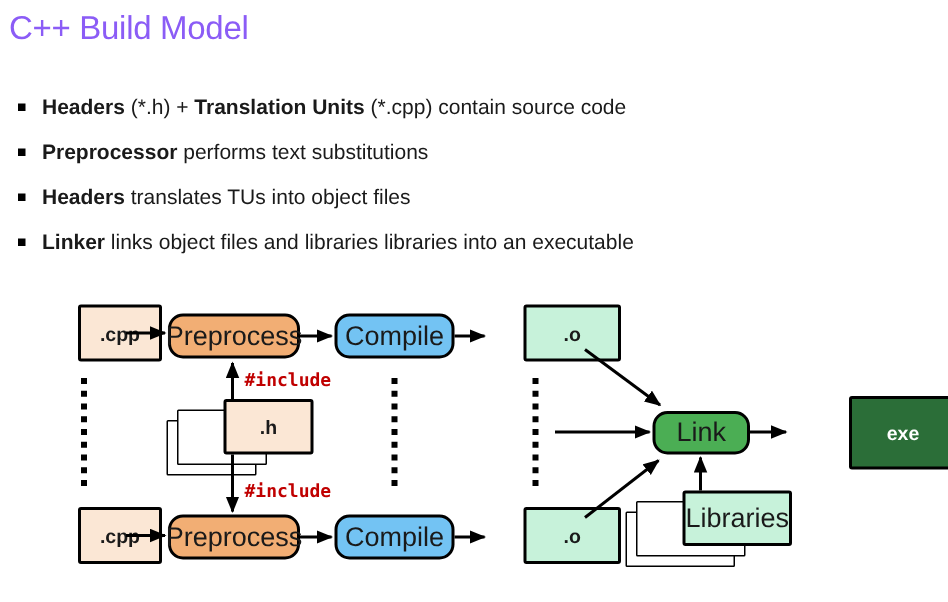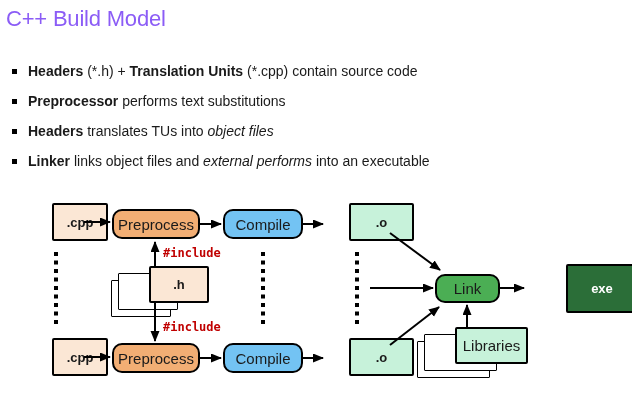--- a/index.html
+++ b/index.html
@@ -12,27 +12,27 @@
     position:absolute;left:6px;top:6px;font-size:22px;font-weight:400;
     color:#8b5cf6;letter-spacing:-0.2px;
   }
   
   .bullets{position:absolute;left:0;top:56px;width:632px;}
   .bullet{position:relative;height:30px;line-height:30px;padding-left:28px;font-size:14px;}
   .bullet .marker{
     position:absolute;left:12px;top:13px;width:5px;height:5px;background:#000;
   }
   .seg-bold{font-weight:700;}
-  .seg-italic{font-style:italic;}
+  .seg-italic{}
   
   .diagram{position:absolute;inset:0;}
   .node{
     position:absolute;box-sizing:border-box;border:2px solid #000;
     display:flex;align-items:center;justify-content:center;
-    font-size:15px;background:#fff;z-index:1;
+    font-size:18px;background:#fff;z-index:1;
   }
   .rect{border-radius:2px;margin-left:24px;}
   .round{border-radius:10px;}
   .bold{font-weight:700;font-size:13px;}
   .fill-source{background:var(--source-fill,#FBE7D5);}
   .fill-pre{background:var(--preprocess-fill,#F2AE74);}
   .fill-comp{background:var(--compile-fill,#73C3F3);}
   .fill-obj{background:var(--object-fill,#C7F2DA);}
   .fill-link{background:var(--link-fill,#4BAE54);}
   .fill-exe{background:var(--exe-fill,#2B6E38);color:#ffffff;}
@@ -76,21 +76,21 @@
   <div class="bullet">
     <span class="marker"></span><span class="seg-bold">Headers</span><span> (*.h) + </span><span class="seg-bold">Translation Units</span><span> (*.cpp) contain source code</span>
   </div>
   <div class="bullet">
     <span class="marker"></span><span class="seg-bold">Preprocessor</span><span> performs text substitutions</span>
   </div>
   <div class="bullet">
     <span class="marker"></span><span class="seg-bold">Headers</span><span> translates TUs into </span><span class="seg-italic">object files</span>
   </div>
   <div class="bullet">
-    <span class="marker"></span><span class="seg-bold">Linker</span><span> links object files and </span><span class="seg-italic">external performs</span><span> into an executable</span>
+    <span class="marker"></span><span class="seg-bold">Linker</span><span> links object files and </span><span class="seg-italic">libraries libraries</span><span> into an executable</span>
   </div>
 </div>
 
 <div class="diagram">
 
   <div class="node rect bold fill-source cpp-top">.cpp</div>
   <div class="node round fill-pre pre-top">Preprocess</div>
   <div class="node round fill-comp comp-top">Compile</div>
   <div class="node rect bold fill-obj o-top">.o</div>
 

